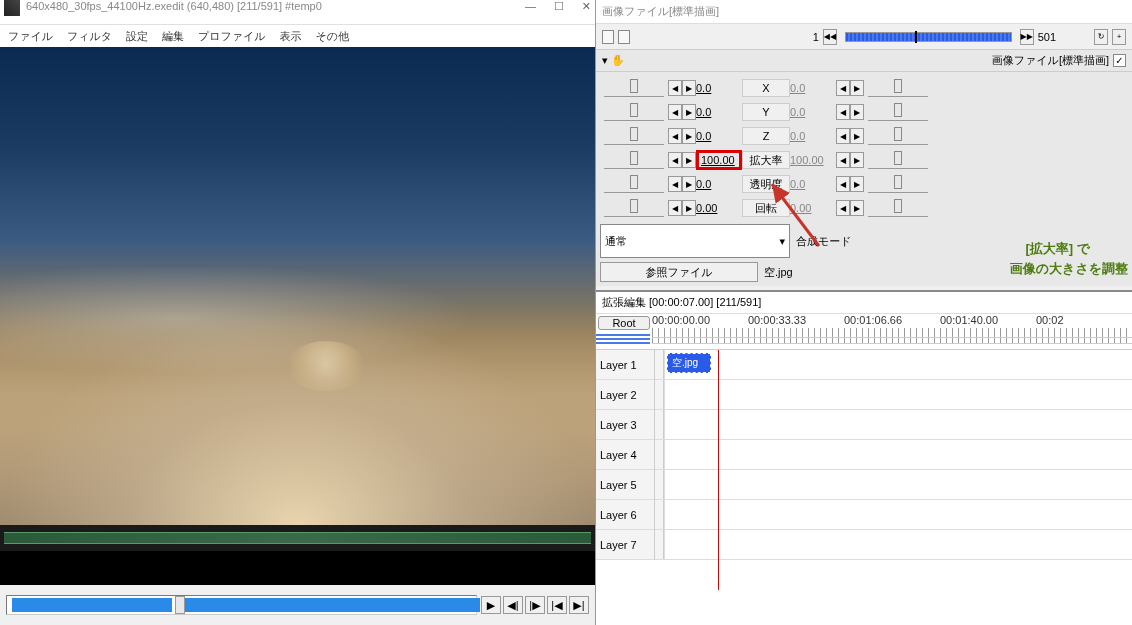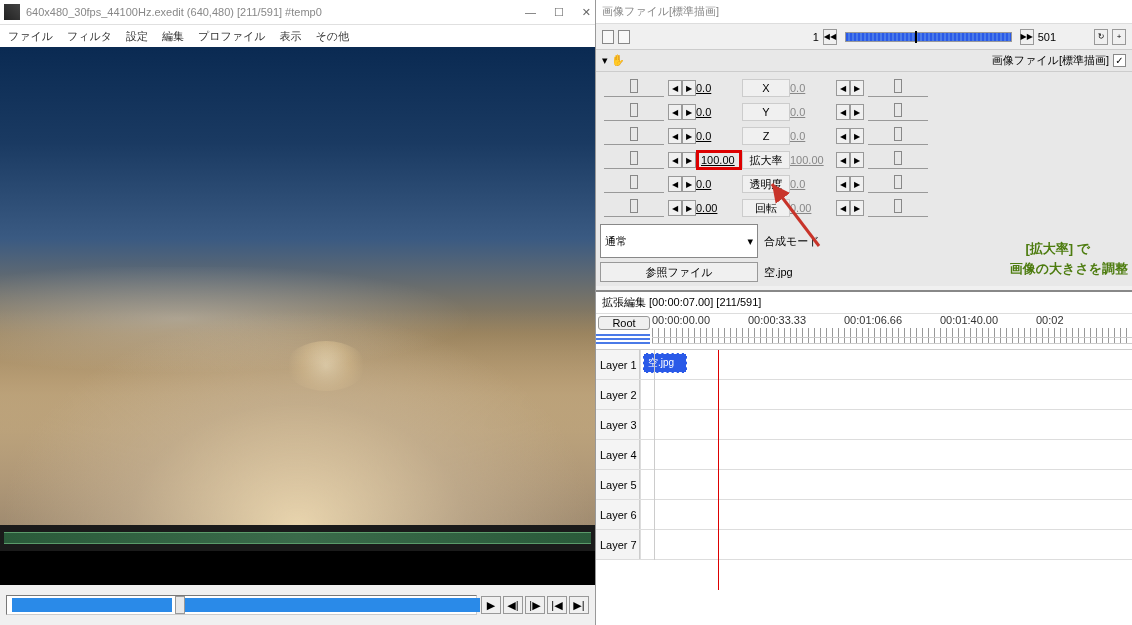--- a/index.html
+++ b/index.html
@@ -1,20 +1,20 @@
 <!DOCTYPE html>
 <html><head>
 <meta charset="utf-8">
 <style>
 * { box-sizing: border-box; margin: 0; padding: 0; font-family: "MS UI Gothic", "Meiryo", sans-serif; font-size: 11px; }
 body { width: 1132px; height: 625px; background: #fff; overflow: hidden; position: relative; }
 .container { display: flex; width: 100%; height: 100%; }
 .left-panel { width: 641px; background: #fff; display: flex; flex-direction: column; border-right: 1px solid #999; }
 .right-panel { flex: 1; background: #f0f0f0; display: flex; flex-direction: column; }
-.titlebar { height: 25px; background: #fff; display: flex; align-items: center; padding: 0 4px; border-bottom: 1px solid #e0e0e0; }
+.titlebar { height: 25px; background: #fff; display: flex; align-items: flex-start; padding: 0 4px; border-bottom: 1px solid #e0e0e0; }
 .titlebar .icon { width: 16px; height: 16px; background: linear-gradient(45deg,#222,#444); margin-right: 6px; }
 .titlebar .title { flex: 1; color: #888; }
 .win-controls { display: flex; gap: 18px; color: #666; }
 .win-controls span { cursor: default; }
 .menubar { height: 22px; display: flex; align-items: center; gap: 14px; padding: 0 8px; color: #333; }
 .preview { flex: 1; position: relative; background: linear-gradient(to bottom,#0a2a52 0%,#1a3a62 20%,#3a5a82 40%,#97805a 60%,#b99a6a 70%,#d8b880 80%,#e8c890 90%,#f0d8a0 100%); overflow: hidden; }
 .clouds { position: absolute; bottom: 0; left: 0; right: 0; height: 45%; background: radial-gradient(ellipse at 50% 100%, rgba(240,220,180,0.9) 0%, rgba(200,180,150,0.6) 40%, transparent 70%), linear-gradient(to bottom, transparent 0%, rgba(180,160,130,0.5) 40%, rgba(140,120,100,0.8) 100%); }
 .clouds::before { content:""; position:absolute; top:-20%; left:0; right:0; height:60%; background: radial-gradient(ellipse at 30% 40%, rgba(255,255,255,0.3) 0%, transparent 50%); }
 .sun { position:absolute; bottom:28%; left:48%; width:80px; height:50px; background: radial-gradient(circle,rgba(255,240,200,0.9) 0%,rgba(255,220,150,0.4) 50%,transparent 80%); border-radius:50%; }
 .audio-strip { height: 26px; background: #1a1a1a; display: flex; align-items: center; padding: 0 4px; }
@@ -35,36 +35,36 @@
 .props-titlebar2 { height: 22px; background: #e8e8e8; display: flex; align-items: center; padding: 0 6px; border-bottom: 1px solid #ccc; }
 .props-body { background: #e8e8e8; padding: 4px; position: relative; }
 .param-row { display: flex; align-items: center; height: 24px; gap: 0; }
 .mini-slider { width: 60px; height: 18px; background: #e8e8e8; position: relative; border-bottom: 1px solid #999; margin: 0 4px; }
 .mini-slider .knob { position:absolute; top:0; width:8px; height:14px; background:#e8e8e8; border:1px solid #888; left:26px; }
 .sbtn { width: 14px; height: 16px; background: #f0f0f0; border: 1px solid #999; display: inline-flex; align-items: center; justify-content: center; font-size: 8px; }
 .val { width: 46px; text-align: left; text-decoration: underline; }
 .param-label { width: 48px; text-align: center; background: #f0f0f0; border: 1px solid #ccc; height: 18px; line-height: 16px; }
 .hl-box { border: 3px solid #d00; padding: 1px 2px; }
 .blend-row { display: flex; align-items: center; gap: 6px; margin-top: 4px; }
-.blend-select { width: 158px; height: 20px; background: #fff; border: 1px solid #888; padding: 16px 4px; display: flex; align-items: center; justify-content: space-between; }
+.blend-select { width: 190px; height: 20px; background: #fff; border: 1px solid #888; padding: 16px 4px; display: flex; align-items: center; justify-content: space-between; }
 .ref-row { display: flex; align-items: center; gap: 6px; margin-top: 4px; }
 .ref-btn { width: 158px; height: 20px; background: #f0f0f0; border: 1px solid #999; text-align: center; line-height: 18px; }
 .annotation { position: absolute; color: #4d7c0f; font-weight: bold; font-size: 13px; pointer-events: none; }
 .arrow-svg { position: absolute; pointer-events: none; }
 .timeline-panel { flex: 1; background: #fff; display: flex; flex-direction: column; border-top: 2px solid #888; margin-top: 4px; }
 .timeline-title { height: 22px; background: #fff; border-bottom: 1px solid #ddd; padding: 0 6px; display: flex; align-items: center; }
 .timeline-header { display: flex; height: 36px; border-bottom: 1px solid #ccc; }
 .root-cell { width: 52px; background: #f0f0f0; border: 1px solid #999; border-radius: 3px; margin: 2px; display: flex; align-items: center; justify-content: center; }
 .time-ruler { flex: 1; position: relative; background: #fff; }
 .time-labels { display: flex; font-size: 10px; color: #333; height: 14px; }
 .time-labels span { width: 96px; }
 .tick-strip { height: 10px; background: repeating-linear-gradient(90deg,#999,#999 1px,transparent 1px,transparent 6px); border-bottom: 1px solid #ccc; }
 .hatch { height: 12px; background: repeating-linear-gradient(0deg,#4a7ae8,#4a7ae8 2px,#fff 2px,#fff 4px); width: 54px; }
 .layer-row { display: flex; height: 30px; border-bottom: 1px solid #ddd; }
-.layer-label { width: 44px; background: #f4f4f4; border-right: 1px solid #ccc; display: flex; align-items: center; padding-left: 4px; }
+.layer-label { width: 68px; background: #f4f4f4; border-right: 1px solid #ccc; display: flex; align-items: center; padding-left: 4px; }
 .layer-track { flex: 1; position: relative; background: #fff; border-left: 1px solid #ddd; }
 .playhead { position: absolute; top: 0; bottom: 0; width: 1px; background: #d00; }
 .clip { position: absolute; top: 3px; height: 20px; background: #2a5ae8; color: #fff; font-size: 10px; padding: 2px 4px; border: 1px dashed #fff; }
 .sci { width: 12px; height: 14px; display: inline-block; border:1px solid #888; background:#f8f8f8; }
 .chk { width: 13px; height: 13px; border: 1px solid #888; background:#fff; display:inline-flex; align-items:center; justify-content:center; }
 </style>
 </head>
 <body>
 
 <div class="container">

